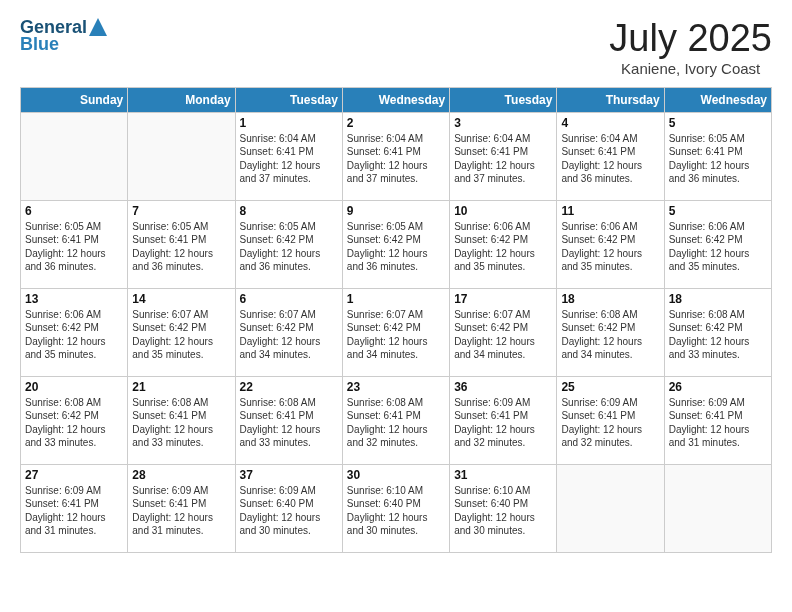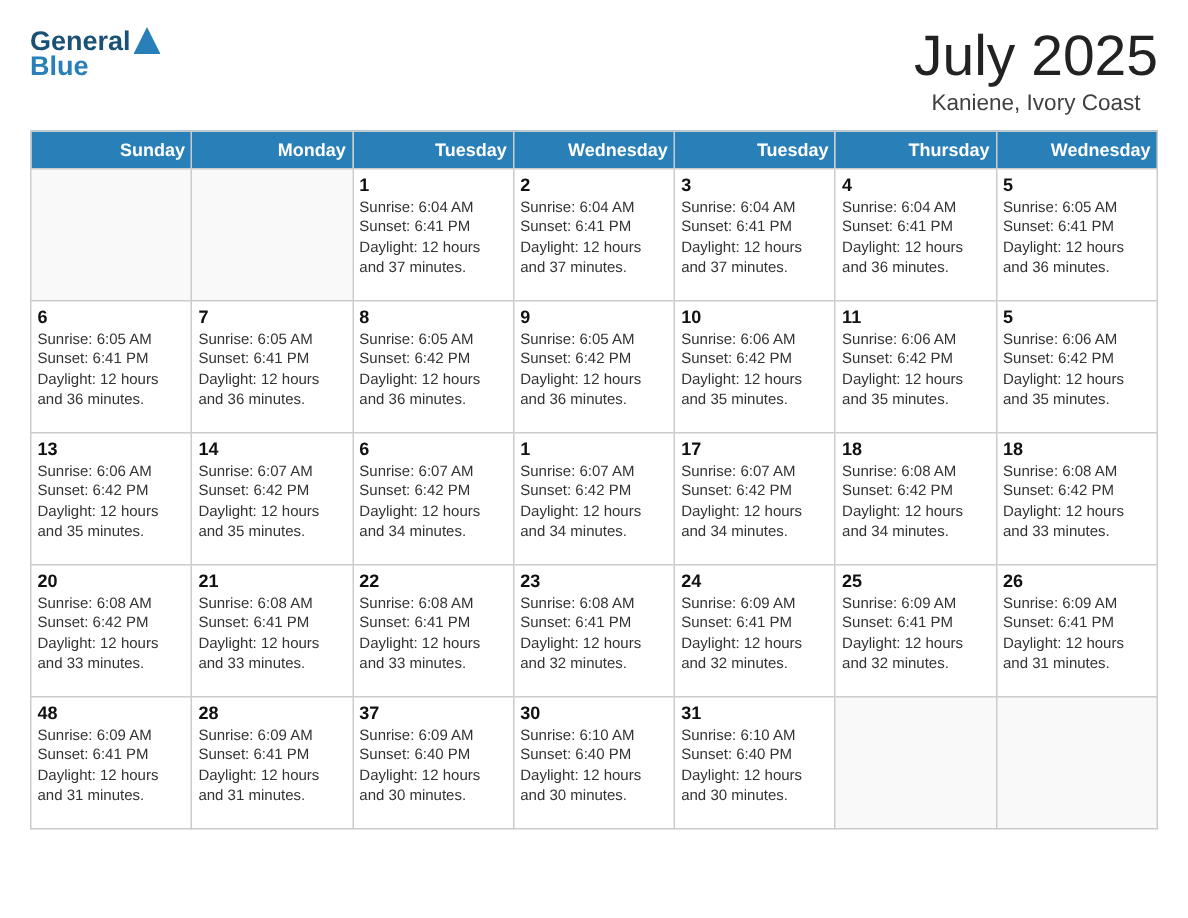--- a/index.html
+++ b/index.html
@@ -254,41 +254,41 @@
 Sunset: 6:41 PM
 Daylight: 12 hours and 33 minutes.</div>
           </td>
           <td>
             <div class="day-num">23</div>
             <div class="day-info" style="white-space: pre-line;">Sunrise: 6:08 AM
 Sunset: 6:41 PM
 Daylight: 12 hours and 32 minutes.</div>
           </td>
           <td>
-            <div class="day-num">24</div>
+            <div class="day-num">36</div>
             <div class="day-info" style="white-space: pre-line;">Sunrise: 6:09 AM
 Sunset: 6:41 PM
 Daylight: 12 hours and 32 minutes.</div>
           </td>
           <td>
             <div class="day-num">25</div>
             <div class="day-info" style="white-space: pre-line;">Sunrise: 6:09 AM
 Sunset: 6:41 PM
 Daylight: 12 hours and 32 minutes.</div>
           </td>
           <td>
             <div class="day-num">26</div>
             <div class="day-info" style="white-space: pre-line;">Sunrise: 6:09 AM
 Sunset: 6:41 PM
 Daylight: 12 hours and 31 minutes.</div>
           </td>
         </tr>
         <tr>
           <td>
-            <div class="day-num">48</div>
+            <div class="day-num">27</div>
             <div class="day-info" style="white-space: pre-line;">Sunrise: 6:09 AM
 Sunset: 6:41 PM
 Daylight: 12 hours and 31 minutes.</div>
           </td>
           <td>
             <div class="day-num">28</div>
             <div class="day-info" style="white-space: pre-line;">Sunrise: 6:09 AM
 Sunset: 6:41 PM
 Daylight: 12 hours and 31 minutes.</div>
           </td>

